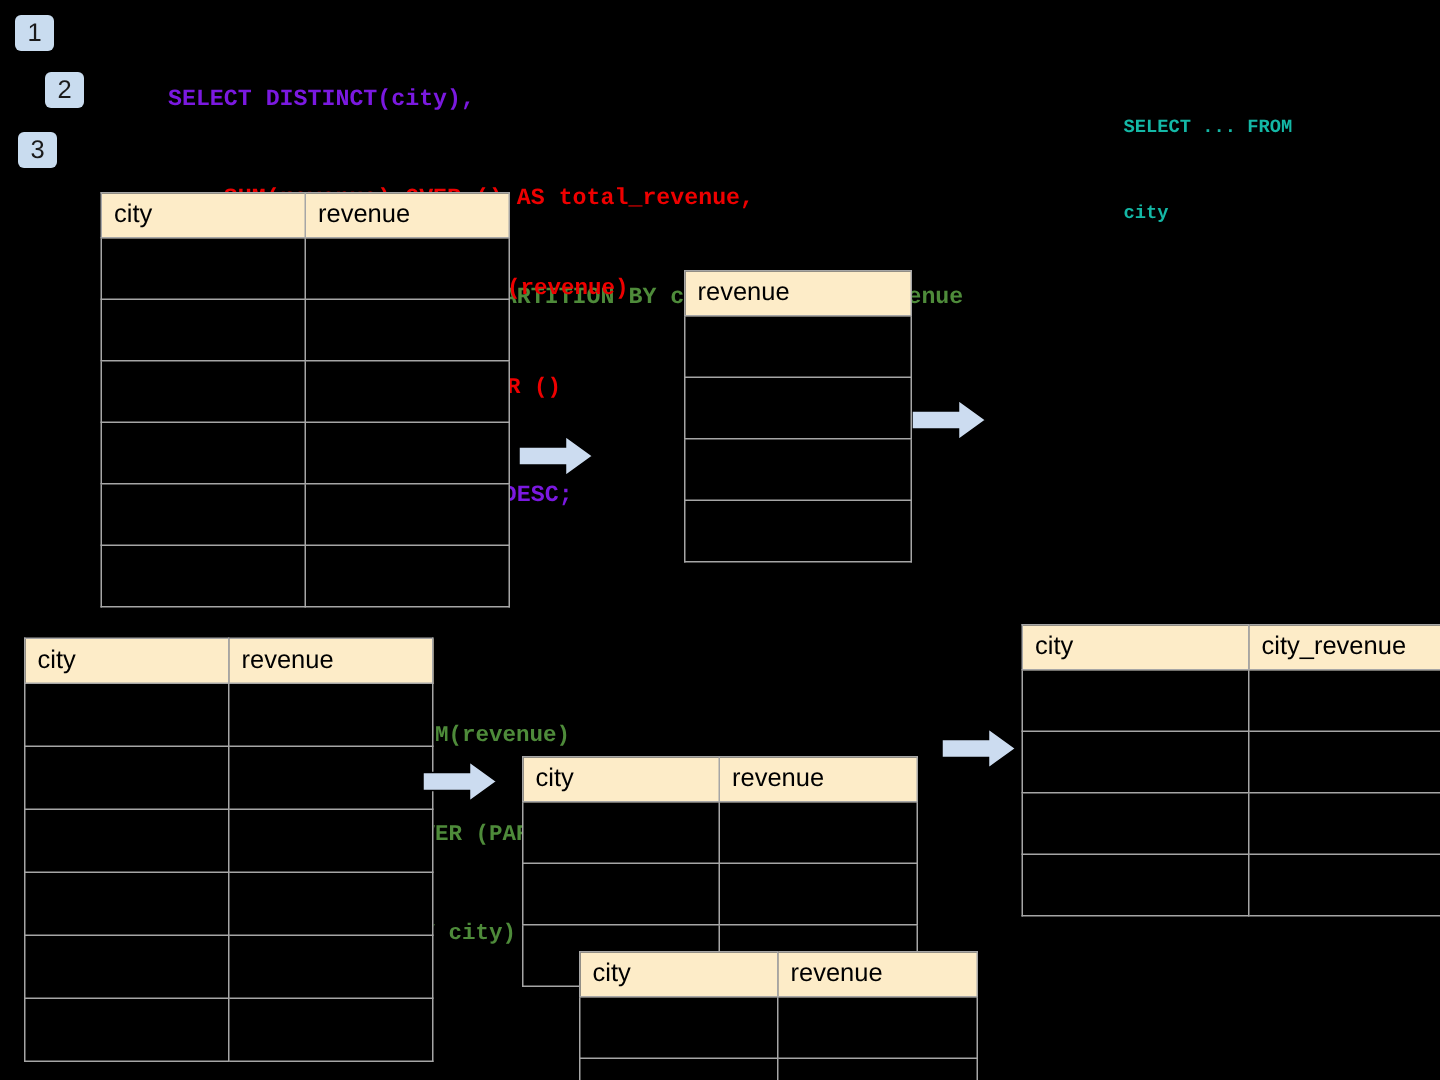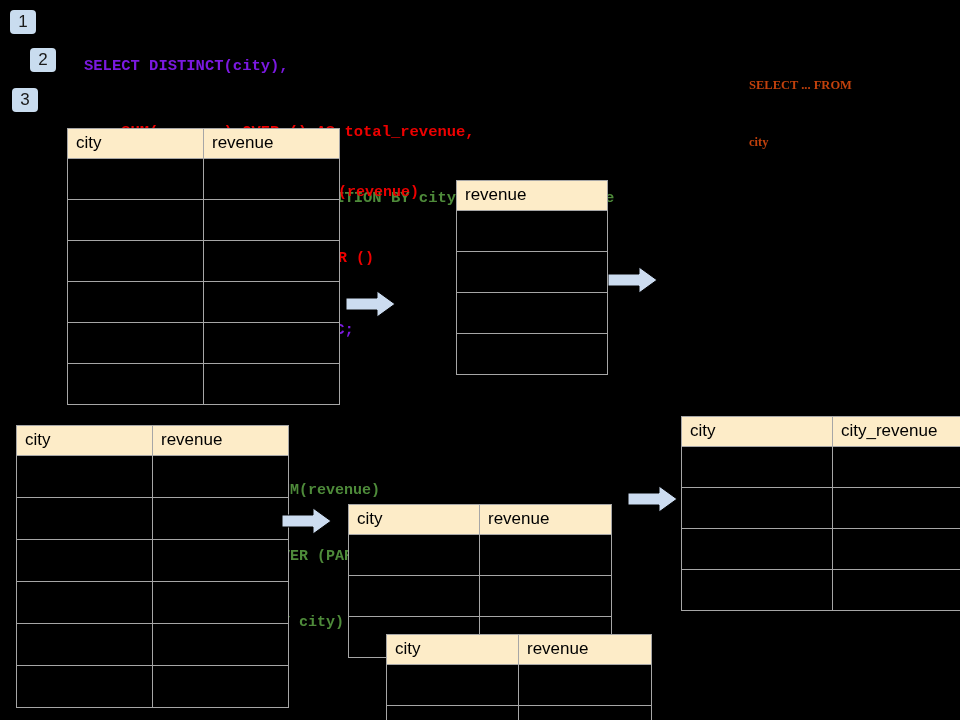--- a/index.html
+++ b/index.html
@@ -33,21 +33,21 @@
   
   .sql {
     position: absolute;
     font-family: "Liberation Mono", monospace;
     font-size: 15.5px;
     font-weight: bold;
     line-height: 22px;
     white-space: pre;
     letter-spacing: 0px;
   }
-  .sql-line { white-space: pre; }
+  .sql-line { white-space: pre; margin-left: 28px; }
 
   
   .callout {
     position: absolute;
     font-family: "Liberation Mono", monospace;
     font-size: 15px;
     font-weight: bold;
     line-height: 22px;
     white-space: pre;
   }
@@ -105,21 +105,21 @@
   </div>
 
   <div class="sql" style="left:84px; top:11px;">
     <div class="sql-line" style="color:#7b19e0;">SELECT DISTINCT(city),</div>
     <div class="sql-line" style="color:#ee0000;">    SUM(revenue) OVER () AS total_revenue,</div>
     <div class="sql-line" style="color:#4e8b3a;">    SUM(revenue) OVER (PARTITION BY city) as city_revenue</div>
     <div class="sql-line" style="color:#7b19e0;">  FROM rides</div>
     <div class="sql-line" style="color:#7b19e0;">  ORDER by city_revenue DESC;</div>
   </div>
 
-  <div class="callout-small" style="left:749px; top:38px; color:#c2410c;font-family:Liberation Serif, serif;">
+  <div class="callout-small" style="left:749px; top:38px; color:#14b8a6;">
     <div>SELECT ... FROM</div>
     <div>city</div>
   </div>
 
   <div class="callout" style="left:311px; top:138px; color:#ee0000;">
     <div>SUM(revenue)</div>
     <div>OVER ()</div>
   </div>
 
   <div class="callout" style="left:272px; top:436px; color:#4e8b3a;">

